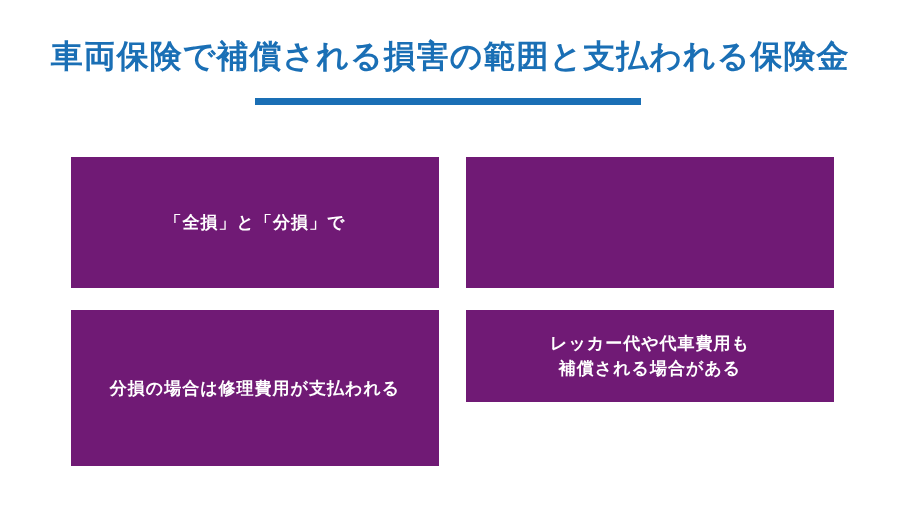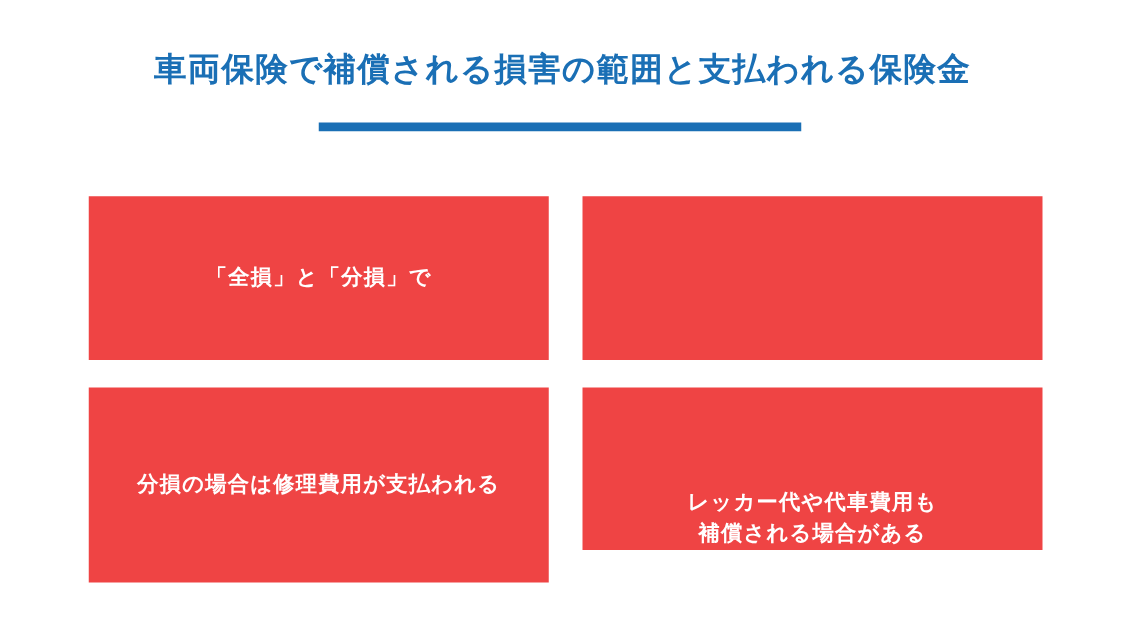--- a/index.html
+++ b/index.html
@@ -13,58 +13,58 @@
       position: relative;
       overflow: hidden;
       font-family: "DejaVu Sans", "Liberation Sans", sans-serif;
     }
     .title {
       position: absolute;
       left: 0;
       top: 38px;
       width: 900px;
       text-align: center;
-      font-size: 26px;
+      font-size: 32px;
       font-weight: bold;
       color: #1a6fb5;
       letter-spacing: 1px;
       line-height: 36px;
       white-space: nowrap;
     }
     .divider {
       position: absolute;
       left: 255px;
       top: 98px;
       width: 386px;
       height: 7px;
       background: #1a6fb5;
     }
     .card {
       position: absolute;
       width: 368px;
       height: 131px;
-      background: #ef4444;
+      background: #701a75;
       color: #ffffff;
       display: flex;
       align-items: center;
       justify-content: center;
       text-align: center;
       box-sizing: border-box;
     }
     .card-text {
       font-size: 17px;
       font-weight: bold;
       line-height: 25px;
       letter-spacing: 1px;
     }
     .card-text .line { display: block; white-space: nowrap; }
     #card-1 { left: 71px;  top: 157px; }
     #card-2 { left: 466px; top: 157px; }
     #card-3 { left: 71px;  top: 310px; height: 156px; }
-    #card-4 { left: 466px; top: 310px; height: 130px; align-items: flex-end; }
+    #card-4 { left: 466px; top: 310px; height: 92px; }
   </style>
 </head>
 <body>
 
 <div class="title">車両保険で補償される損害の範囲と支払われる保険金</div>
 <div class="divider"></div>
 
 <div class="card" id="card-1">
   <div class="card-text">
     <span class="line">「全損」と「分損」で</span>

